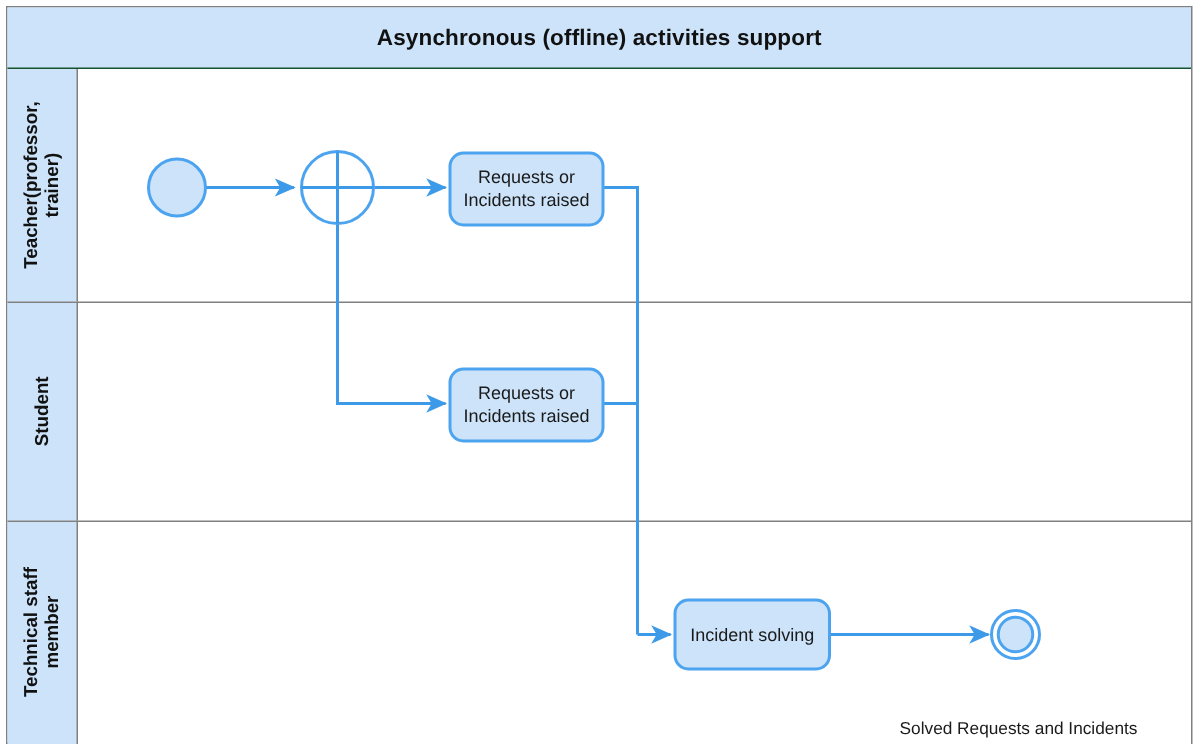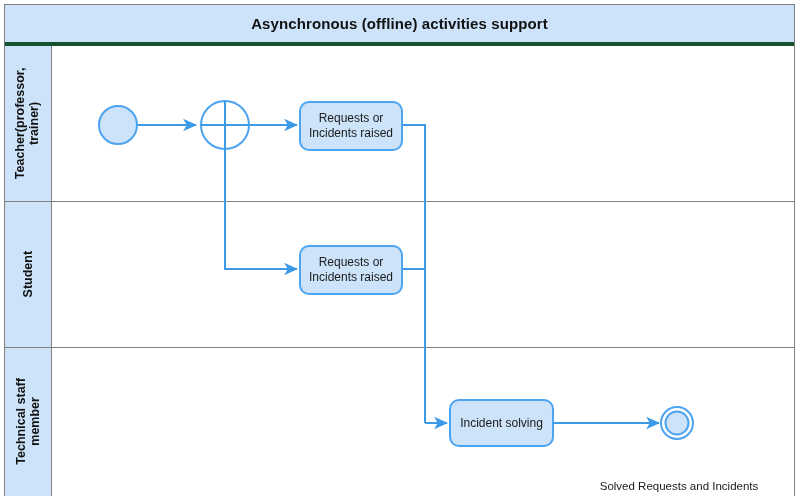--- a/index.html
+++ b/index.html
@@ -30,21 +30,21 @@
     background: #ffffff;
   }
   .pool-title {
     position: absolute;
     left: 0;
     top: 0;
     width: 100%;
     height: 41px;
     box-sizing: border-box;
     background: #cce3f9;
-    border-bottom: 4px solid #14532d;
+    border-bottom: 1px solid #14532d;
     display: flex;
     align-items: center;
     justify-content: center;
     font-size: 15px;
     font-weight: bold;
     color: #111111;
     letter-spacing: .1px;
   }
   
   .lane {

